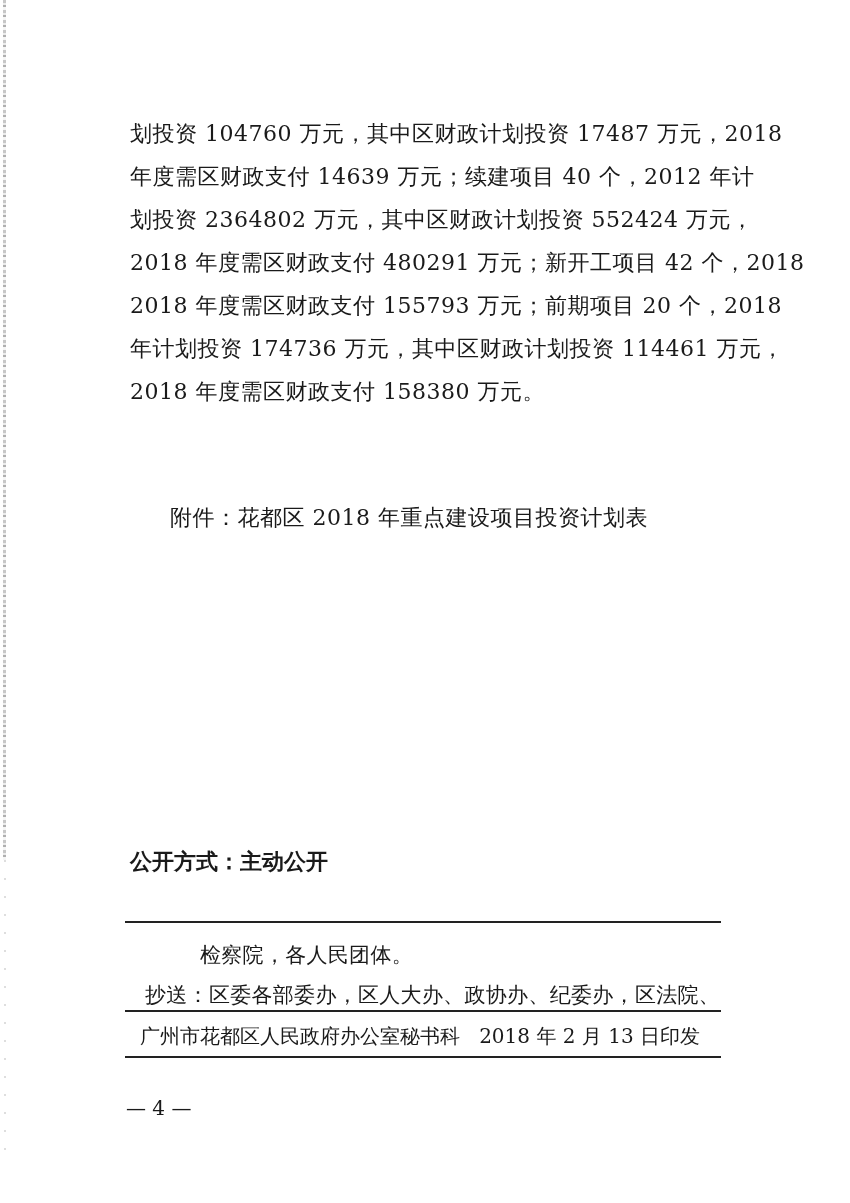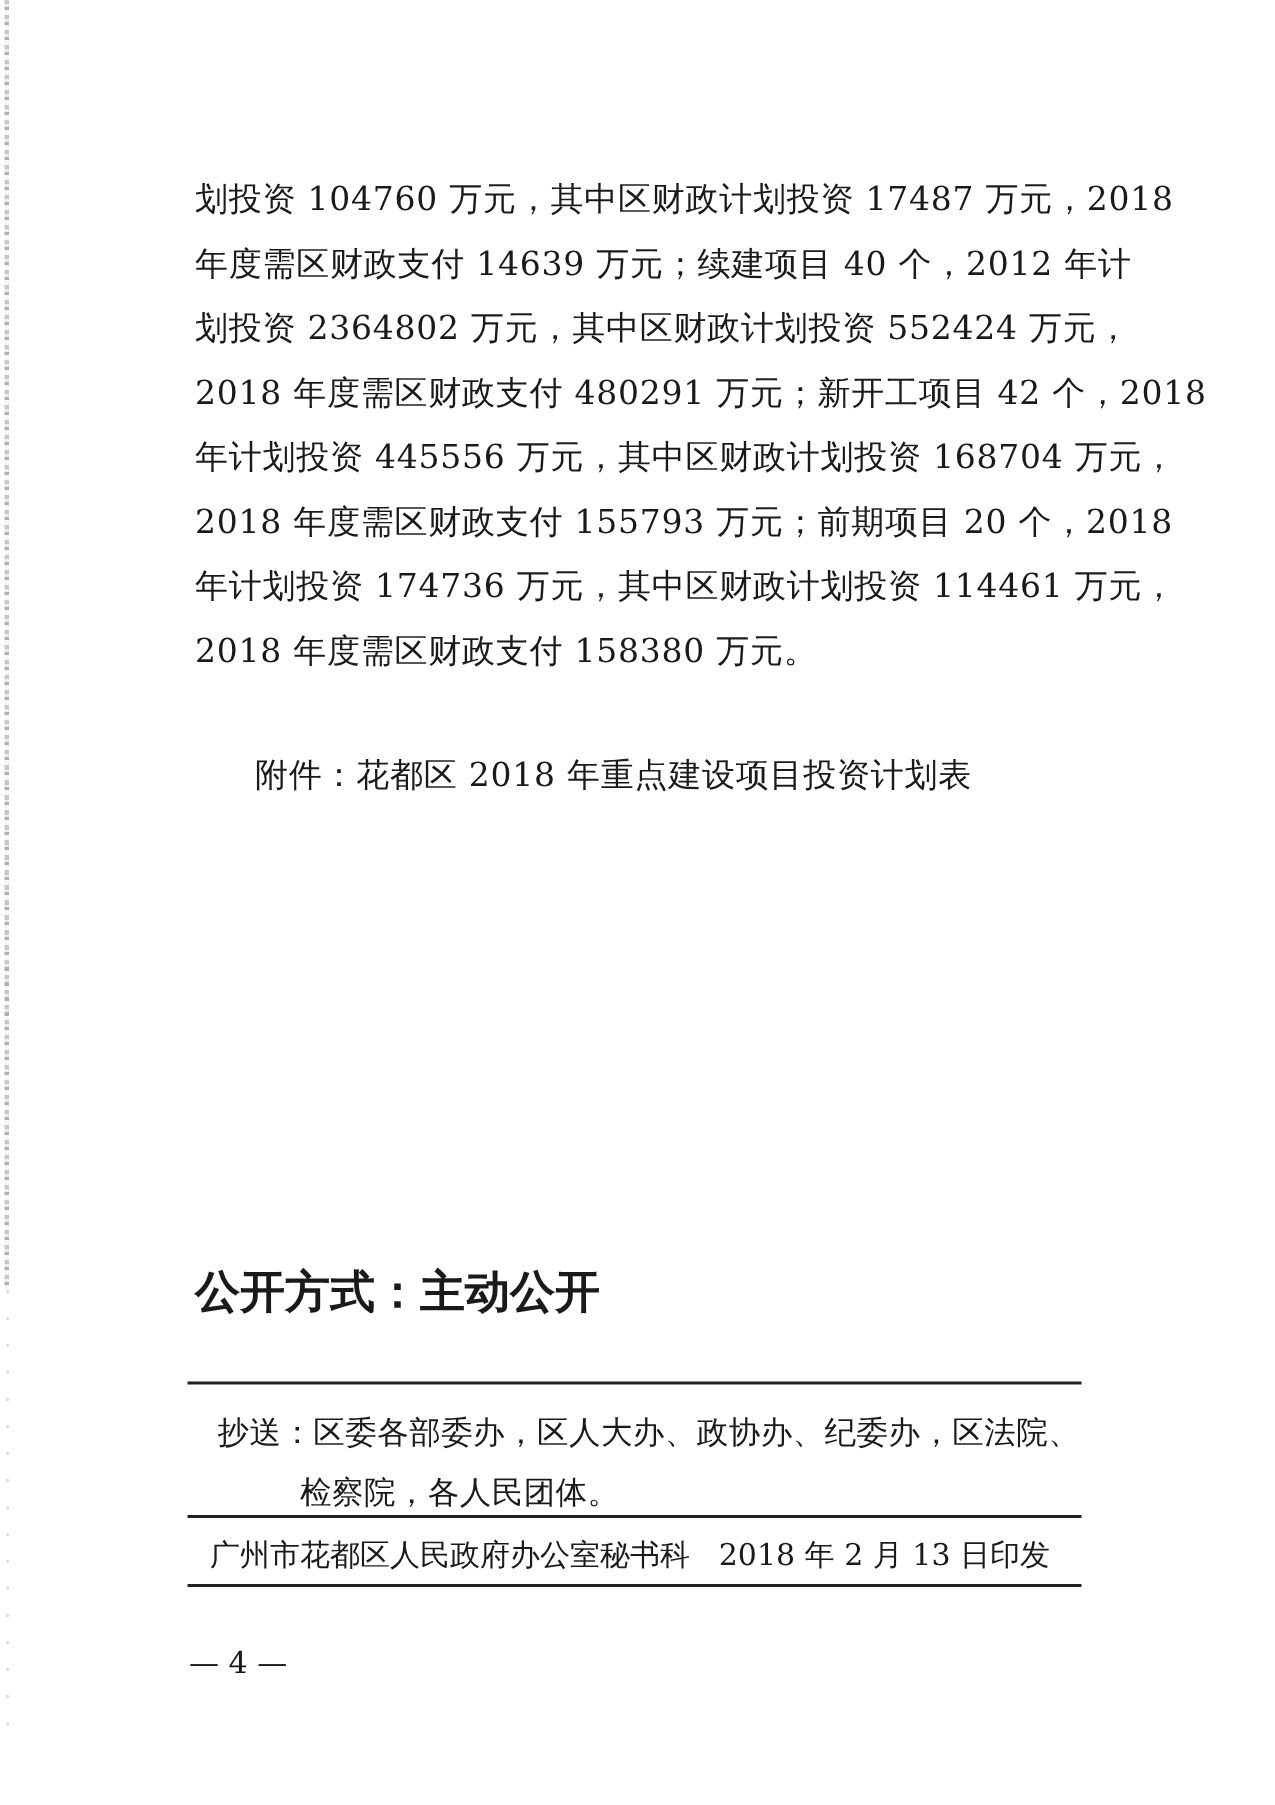--- a/index.html
+++ b/index.html
@@ -70,21 +70,21 @@
       line-height: 32px;
       letter-spacing: 0.5px;
       white-space: nowrap;
     }
     .disclosure {
       position: absolute;
       left: 130px;
       top: 846px;
       font-family: Liberation Serif, serif;
       font-weight: bold;
-      font-size: 30px;
+      font-size: 22px;
       line-height: 32px;
       white-space: nowrap;
       text-align: center;
     }
     .rule {
       position: absolute;
       left: 125px;
       width: 596px;
       height: 2px;
       background: #222222;
@@ -139,35 +139,34 @@
 <body>
 
 <div class="binding-edge"></div>
 <div class="binding-edge-lower"></div>
 
 <div class="body-text">
   <div class="body-line">划投资 104760 万元，其中区财政计划投资 17487 万元，2018</div>
   <div class="body-line">年度需区财政支付 14639 万元；续建项目 40 个，2012 年计</div>
   <div class="body-line">划投资 2364802 万元，其中区财政计划投资 552424 万元，</div>
   <div class="body-line">2018 年度需区财政支付 480291 万元；新开工项目 42 个，2018</div>
-  <div class="body-line">年计划投资 445556 万元，其中区财政计划投资 168704 万元，</div>
   <div class="body-line">2018 年度需区财政支付 155793 万元；前期项目 20 个，2018</div>
   <div class="body-line">年计划投资 174736 万元，其中区财政计划投资 114461 万元，</div>
   <div class="body-line last">2018 年度需区财政支付 158380 万元。</div>
 </div>
 
 <div class="attachment">附件：花都区 2018 年重点建设项目投资计划表</div>
 
 <div class="disclosure">公开方式：主动公开</div>
 
 <div class="rule top"></div>
 
 <div class="cc-block">
+  <div class="cc-line indent">检察院，各人民团体。</div>
   <div class="cc-line">抄送：区委各部委办，区人大办、政协办、纪委办，区法院、</div>
-  <div class="cc-line indent">检察院，各人民团体。</div>
 </div>
 
 <div class="rule mid"></div>
 
 <div class="issuer-row">
   <span class="issuer">广州市花都区人民政府办公室秘书科</span>
   <span class="issue-date">2018 年 2 月 13 日印发</span>
 </div>
 
 <div class="rule bottom"></div>

